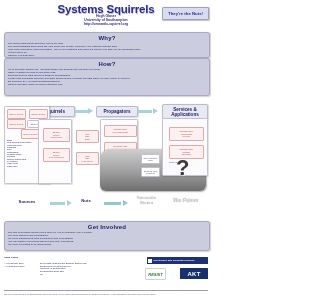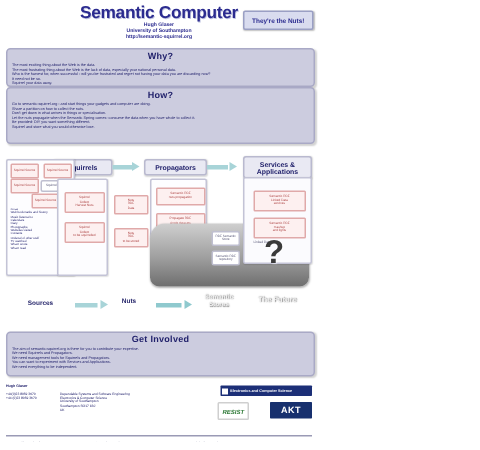--- a/index.html
+++ b/index.html
@@ -122,21 +122,21 @@
     border-radius:0.5px;display:flex;align-items:center;justify-content:center;
   }
   .logo-akt .tx{font-size:6px;font-weight:bold;color:#ffffff;letter-spacing:0.3px;}
 </style>
 </head>
 <body>
 
 <div class="poster">
 
   <div class="header">
-    <div class="title">Semantic Computer</div>
+    <div class="title">Systems Squirrels</div>
     <div class="author">
       <div>Hugh Glaser</div>
       <div>University of Southampton</div>
       <div>http://semantic-squirrel.org</div>
     </div>
     <div class="badge">They're the Nuts!</div>
   </div>
 
   <div class="panel" id="why">
     <div class="panel-h">Why?</div>

